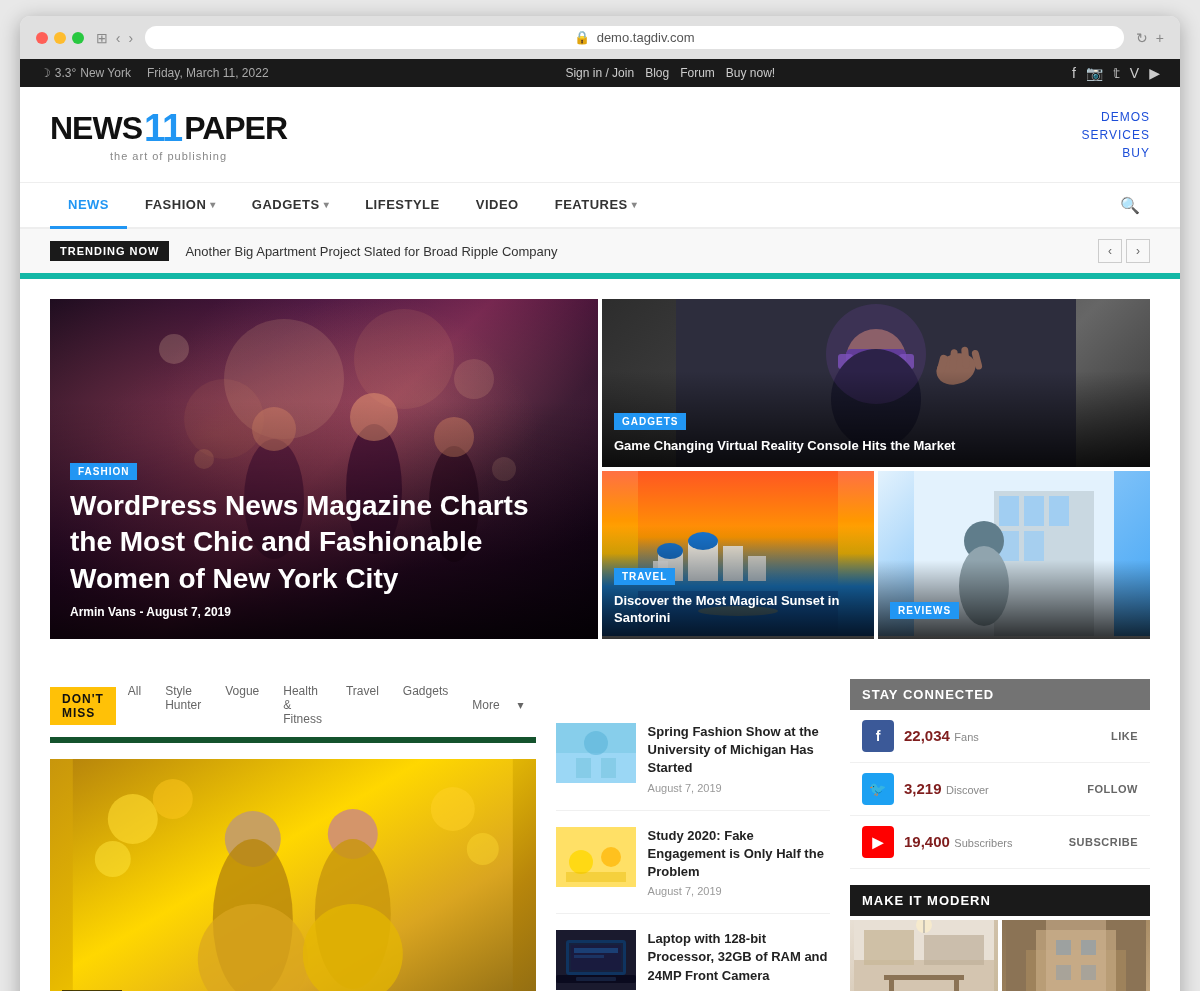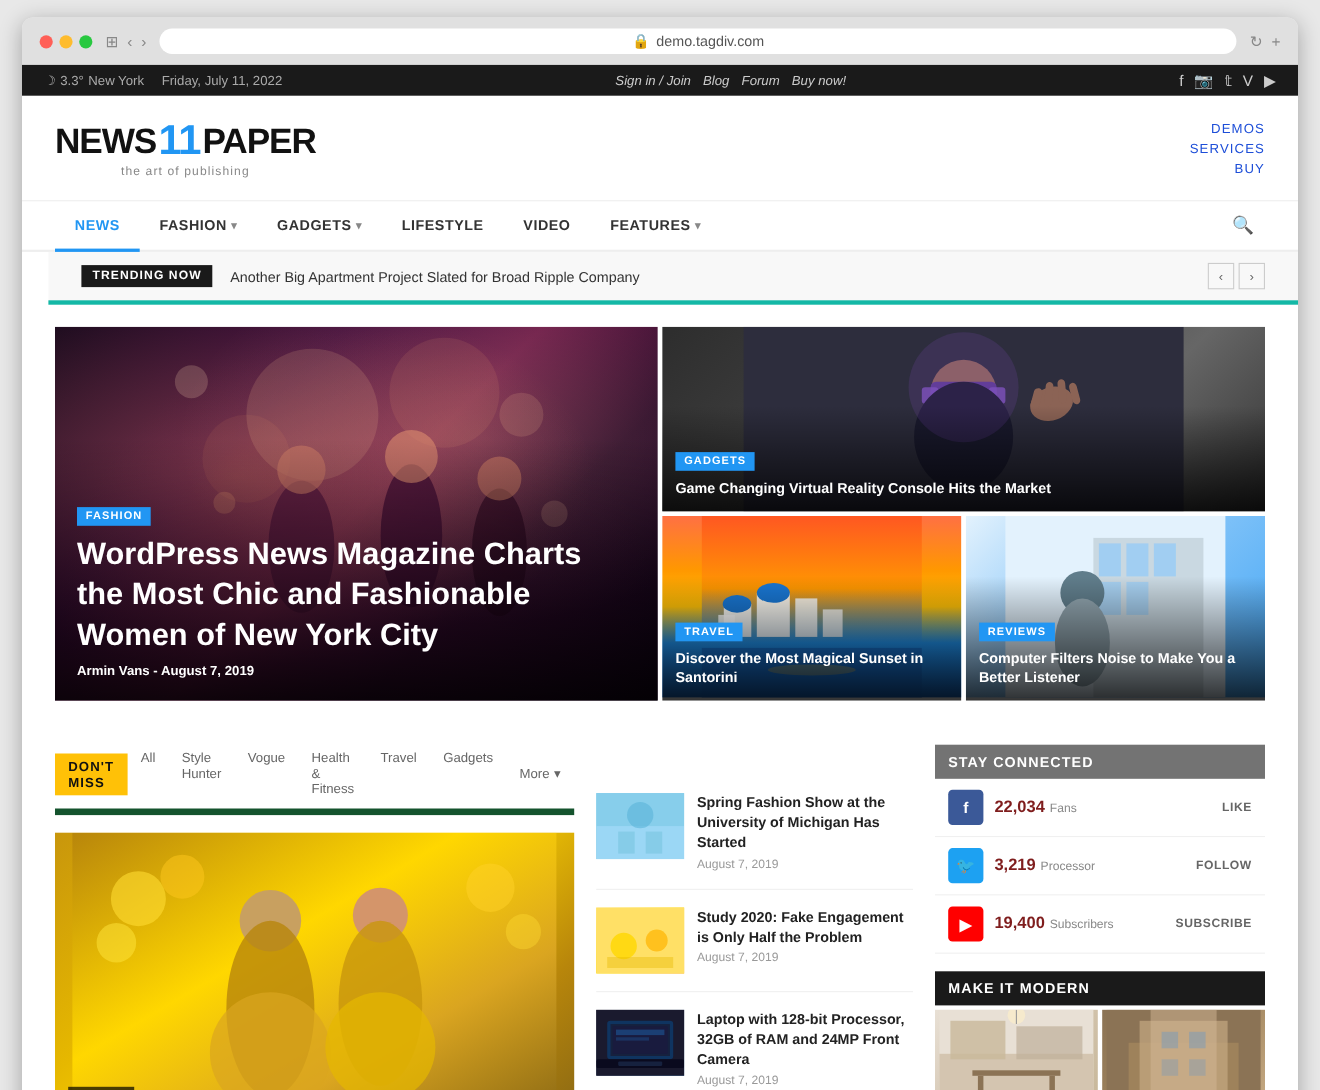--- a/index.html
+++ b/index.html
@@ -49,21 +49,21 @@
       background: #1a1a1a;
       color: #aaa;
       padding: 6px 20px;
       display: flex;
       align-items: center;
       justify-content: space-between;
       font-size: 12px;
     }
     .top-bar-left { display: flex; gap: 16px; align-items: center; }
     .top-bar-weather { display: flex; align-items: center; gap: 4px; }
-    .top-bar-center { display: flex; gap: 11px; font-style: italic; }
+    .top-bar-center { display: flex; gap: 11px; }
     .top-bar-center a { color: #ccc; text-decoration: none; font-size: 12px; }
     .top-bar-right { display: flex; gap: 10px; }
     .social-icon { color: #ccc; font-size: 14px; cursor: pointer; }
 
     
     .header {
       padding: 20px 30px;
       display: flex;
       align-items: center;
       justify-content: space-between;
@@ -103,22 +103,21 @@
     .nav-search { color: #555; cursor: pointer; font-size: 16px; padding: 10px; }
     .chevron { font-size: 10px; color: #888; }
 
     
     .trending-bar {
       background: #f8f8f8;
       padding: 10px 30px;
       display: flex;
       align-items: center;
       gap: 16px;
-      border-bottom: 4px solid #14b8a6;
-      margin-left: 24px;
+      border-bottom: 6px solid #14b8a6;
     }
     .trending-label {
       background: #1a1a1a;
       color: white;
       padding: 4px 10px;
       font-size: 11px;
       font-weight: 700;
       letter-spacing: 1px;
       white-space: nowrap;
     }
@@ -224,21 +223,21 @@
       letter-spacing: 1px;
     }
     .section-tabs { display: flex; gap: 0; }
     .section-tab {
       padding: 5px 12px;
       font-size: 12px;
       color: #666;
       cursor: pointer;
       border-bottom: 2px solid transparent;
     }
-    .section-tab-more { display: flex; align-items: center; gap: 4px; }
+    .section-tab-more { display: flex; align-items: center; gap: 18px; }
 
     
     .dont-miss-left { }
     .dont-miss-featured-img {
       width: 100%;
       height: 260px;
       background: linear-gradient(135deg, #c8960c 0%, #e6b800 30%, #ffd700 50%, #b8860b 80%, #8b6914 100%);
       position: relative;
       overflow: hidden;
       margin-bottom: 12px;
@@ -386,21 +385,21 @@
 
   <div class="site">
 
     <div class="top-bar">
       <div class="top-bar-left">
         <div class="top-bar-weather">
           <span>☽</span>
           <span>3.3°</span>
           <span>New York</span>
         </div>
-        <span>Friday, July 11, 2022</span>
+        <span>Friday, March 11, 2022</span>
       </div>
       <div class="top-bar-center">
         <a>Sign in / Join</a>
         <a>Blog</a>
         <a>Forum</a>
         <a>Buy now!</a>
       </div>
       <div class="top-bar-right">
         <span class="social-icon">f</span>
         <span class="social-icon">📷</span>
@@ -569,21 +568,20 @@
                 <rect x="135" y="25" width="20" height="30" fill="#90caf9" opacity="0.7"></rect>
                 <rect x="85" y="60" width="20" height="30" fill="#90caf9" opacity="0.6"></rect>
                 <rect x="110" y="60" width="20" height="30" fill="#90caf9" opacity="0.6"></rect>
 
                 <circle cx="70" cy="70" r="20" fill="#607d8b"></circle>
                 <ellipse cx="70" cy="115" rx="25" ry="40" fill="#90a4ae"></ellipse>
               </svg>
             </div>
             <div class="article-overlay-bottom">
               <div class="article-category">REVIEWS</div>
-              <div class="article-title-sm">Computer Filters Noise to Make You a Better Listener</div>
             </div>
           </div>
         </div>
       </div>
     </div>
 
     <div class="dont-miss-section">
 
       <div class="dont-miss-left">
 
@@ -700,21 +698,21 @@
               <span class="social-count">22,034</span>
               <span class="social-label"> </span>
               <span class="social-label">Fans</span>
             </div>
             <span class="social-action">LIKE</span>
           </div>
           <div class="social-row">
             <div class="social-logo tw-logo">🐦</div>
             <div class="social-info">
               <span class="social-count">3,219</span>
-              <span class="social-label">Processor</span>
+              <span class="social-label">Discover</span>
             </div>
             <span class="social-action">FOLLOW</span>
           </div>
           <div class="social-row">
             <div class="social-logo yt-logo">▶</div>
             <div class="social-info">
               <span class="social-count">19,400</span>
               <span class="social-label">Subscribers</span>
             </div>
             <span class="social-action">SUBSCRIBE</span>

